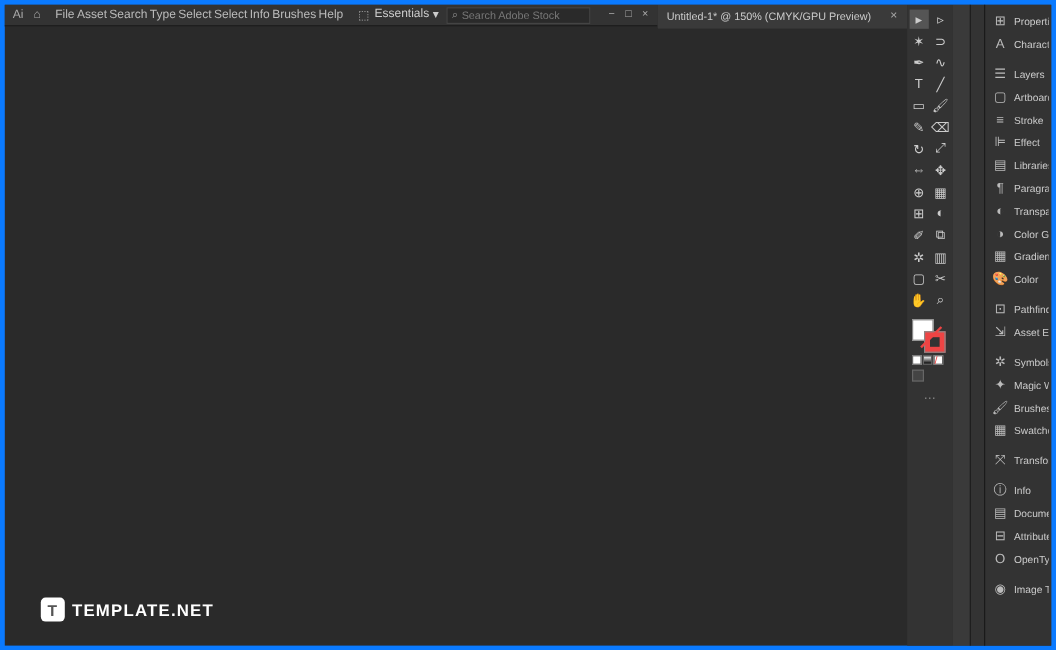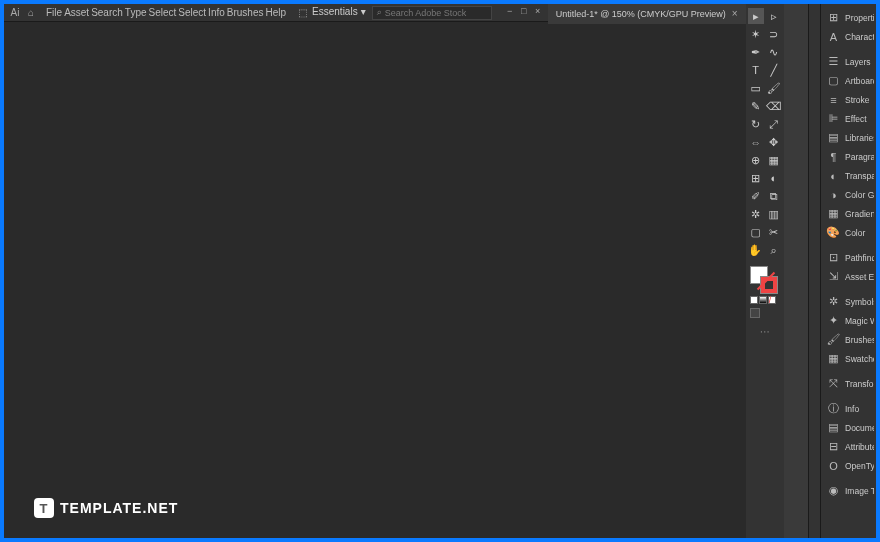--- a/index.html
+++ b/index.html
@@ -6,21 +6,21 @@
 body{background:#0a7aff;width:880px;height:542px;overflow:hidden;position:relative}
 .app{position:absolute;top:4px;left:4px;right:4px;bottom:4px;background:#2a2a2a;color:#ccc;font-size:10px;display:flex;flex-direction:row}
 .topbar{height:18px;background:#333;display:flex;align-items:center;padding:0 4px;gap:2px;border-bottom:1px solid #1a1a1a}
 .topbar-icon{width:14px;height:14px;display:flex;align-items:center;justify-content:center;color:#aaa}
 .menu{display:flex;gap:2px;padding-left:6px;color:#bbb;font-size:10px}
 .menu span{cursor:pointer}
 .topbar-right{margin-left:auto;display:flex;align-items:flex-start;gap:6px}
 .workspace-sel{font-size:10px;color:#ccc;display:flex;align-items:center;gap:3px}
 .search{width:120px;height:14px;background:#2a2a2a;border:1px solid #444;color:#888;font-size:9px;padding:0 4px;display:flex;align-items:center}
 .tabbar{height:20px;background:#333;display:flex;align-items:center;border-bottom:1px solid #1a1a1a}
-.tab{height:20px;background:#3a3a3a;padding:0 8px;display:flex;align-items:center;gap:6px;font-size:9px;color:#ccc}
+.tab{height:20px;background:#3a3a3a;padding:0 8px;display:flex;align-items:center;gap:16px;font-size:9px;color:#ccc}
 .tab-close{font-size:10px;color:#aaa}
 .main{flex:1;display:flex;position:relative}
 .toolbox{width:38px;background:#333;display:flex;flex-direction:column;padding:4px 2px;gap:2px}
 .tool-row{display:flex;gap:2px}
 .tool{width:16px;height:16px;display:flex;align-items:center;justify-content:center;color:#ccc;font-size:11px;cursor:pointer}
 .tool.active{background:#555}
 .color-swatch{margin-top:4px;display:flex;flex-direction:column;gap:2px;padding:2px}
 .fill-stroke{position:relative;width:28px;height:28px}
 .fill-sq{position:absolute;width:18px;height:18px;background:#fff;border:1px solid #888;top:0;left:0}
 .stroke-sq{position:absolute;width:18px;height:18px;background:#e44;border:1px solid #888;bottom:0;right:0}

